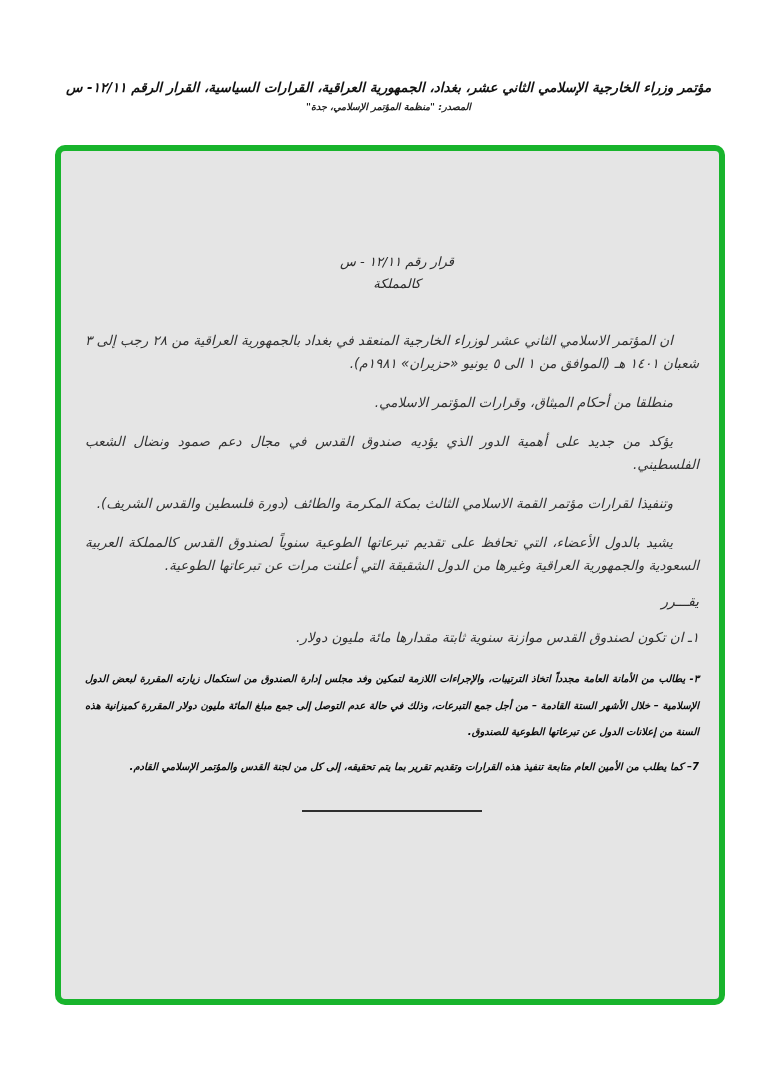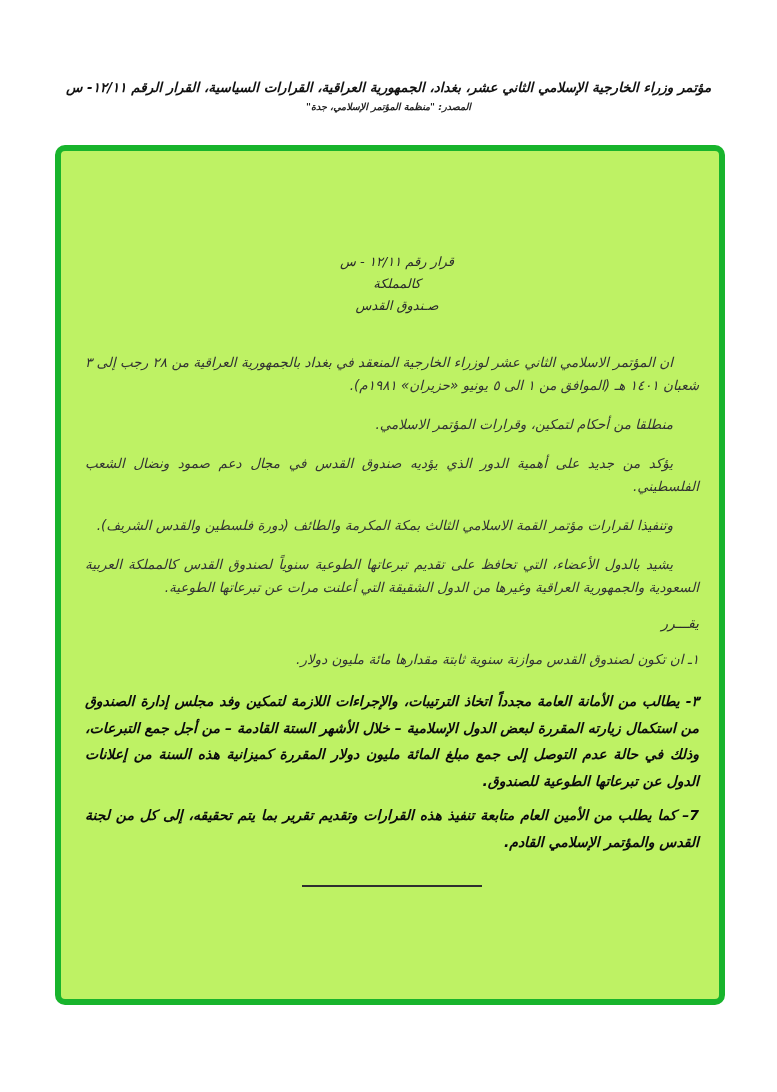--- a/index.html
+++ b/index.html
@@ -45,21 +45,21 @@
     position: absolute;
     left: 55px;
     top: 145px;
     width: 670px;
     height: 860px;
     box-sizing: border-box;
     border: 6px solid #18B42C;
     border-radius: 10px;
     direction: rtl;
     padding: 100px 20px 0 24px;
-    background: #bef264;
+    background: #e5e5e5;
   }
   
   .title-block {
     text-align: center;
     padding-left: 10px;
     color: #2b2b2b;
     font-size: 13px;
     line-height: 22px;
     margin-bottom: 34px;
   }
@@ -81,21 +81,21 @@
     margin: 17px 0;
     font-size: 13.5px;
     line-height: 23px;
     color: #333333;
     text-align: justify;
   }
   .decision.cont-indent { padding-right: 0; }
   .decision.bold {
     font-weight: bold;
     color: #0a0a0a;
-    font-size: 14px;
+    font-size: 10px;
     line-height: 26.5px;
     margin: 8px 0;
   }
   .sep {
     border: none;
     border-top: 2px solid #2f2f2f;
     width: 180px;
     margin: 30px auto 0 auto;
   }
 </style>
@@ -107,25 +107,24 @@
   <div class="doc-header">
     <div class="line1">مؤتمر وزراء الخارجية الإسلامي الثاني عشر، بغداد، الجمهورية العراقية، القرارات السياسية، القرار الرقم ١٢/١١- س</div>
     <div class="line2">المصدر: "منظمة المؤتمر الإسلامي، جدة"</div>
   </div>
 
   <div class="frame" style="border-color: rgb(24, 180, 44);">
 
     <div class="title-block">
       <div>قرار رقم ١٢/١١ - س</div>
       <div>كالمملكة</div>
-      <div>صـندوق القدس</div>
     </div>
 
     <p class="para">ان المؤتمر الاسلامي الثاني عشر لوزراء الخارجية المنعقد في بغداد بالجمهورية العراقية من ٢٨ رجب إلى ٣ شعبان ١٤٠١ هـ (الموافق من ١ الى ٥ يونيو «حزيران» ١٩٨١م).</p>
-    <p class="para">منطلقا من أحكام لتمكين، وقرارات المؤتمر الاسلامي.</p>
+    <p class="para">منطلقا من أحكام الميثاق، وقرارات المؤتمر الاسلامي.</p>
     <p class="para">يؤكد من جديد على أهمية الدور الذي يؤديه صندوق القدس في مجال دعم صمود ونضال الشعب الفلسطيني.</p>
     <p class="para">وتنفيذا لقرارات مؤتمر القمة الاسلامي الثالث بمكة المكرمة والطائف (دورة فلسطين والقدس الشريف).</p>
     <p class="para">يشيد بالدول الأعضاء، التي تحافظ على تقديم تبرعاتها الطوعية سنوياً لصندوق القدس كالمملكة العربية السعودية والجمهورية العراقية وغيرها من الدول الشقيقة التي أعلنت مرات عن تبرعاتها الطوعية.</p>
 
     <div class="decides">يقـــرر</div>
 
     <div class="decision">١ـ ان تكون لصندوق القدس موازنة سنوية ثابتة مقدارها مائة مليون دولار.</div>
     <div class="decision bold">٣- يطالب من الأمانة العامة مجدداً اتخاذ الترتيبات، والإجراءات اللازمة لتمكين وفد مجلس إدارة الصندوق من استكمال زيارته المقررة لبعض الدول الإسلامية – خلال الأشهر الستة القادمة – من أجل جمع التبرعات، وذلك في حالة عدم التوصل إلى جمع مبلغ المائة مليون دولار المقررة كميزانية هذه السنة من إعلانات الدول عن تبرعاتها الطوعية للصندوق.</div>
     <div class="decision bold">7– كما يطلب من الأمين العام متابعة تنفيذ هذه القرارات وتقديم تقرير بما يتم تحقيقه، إلى كل من لجنة القدس والمؤتمر الإسلامي القادم.</div>
 

